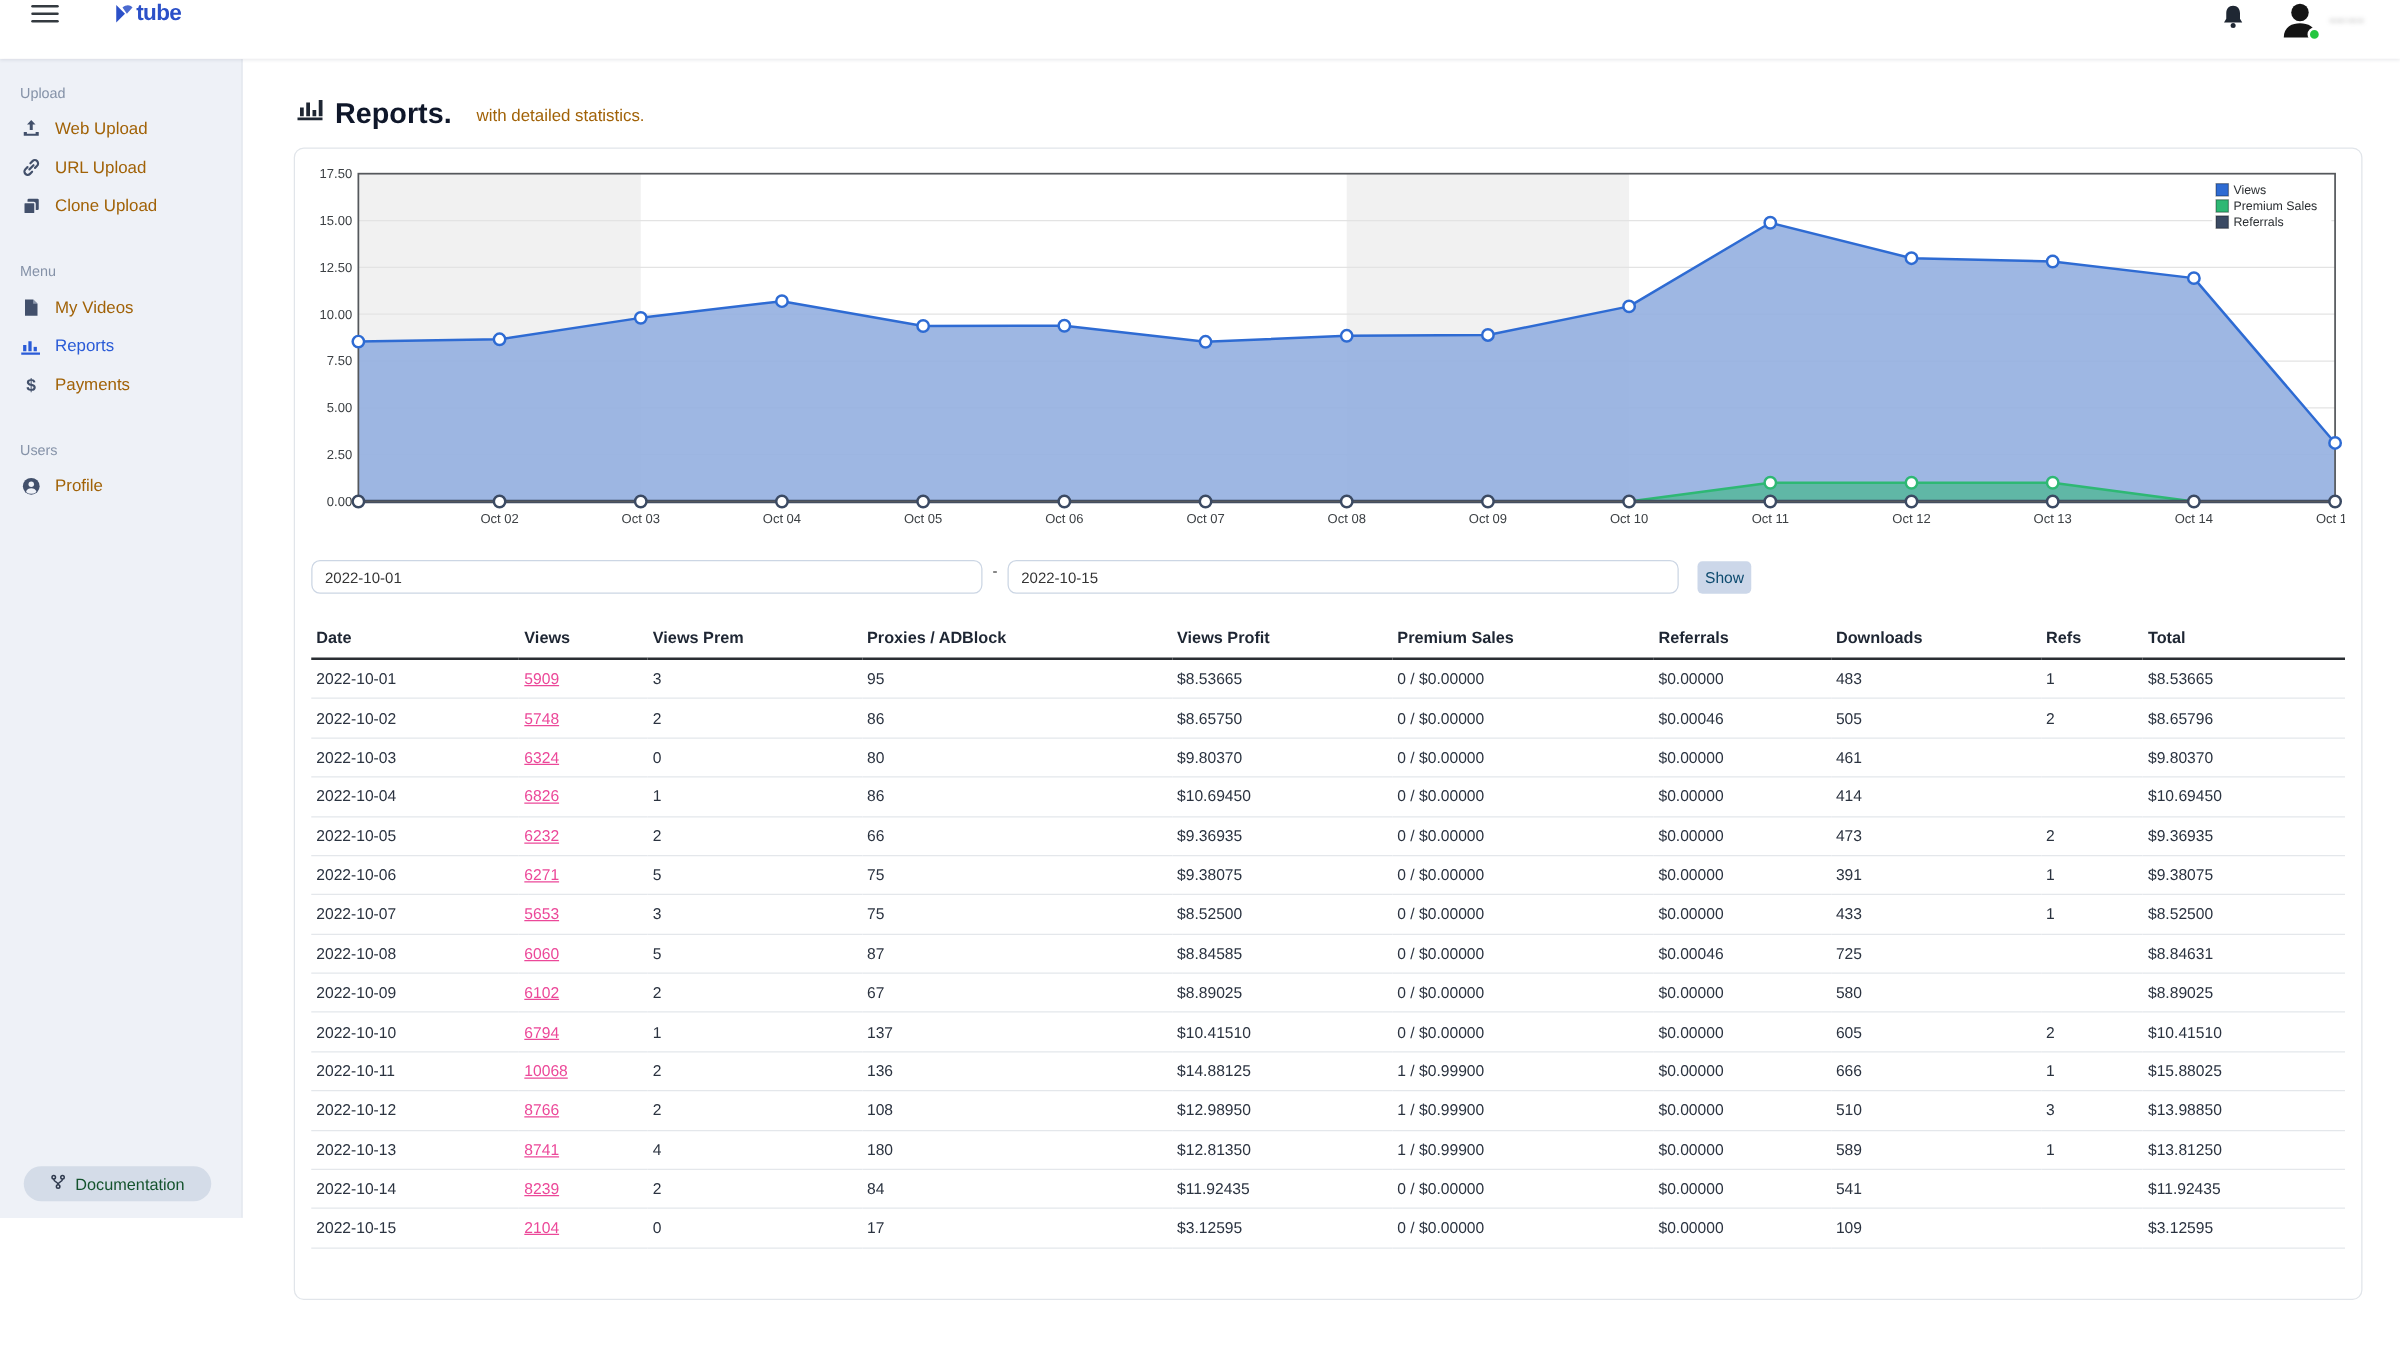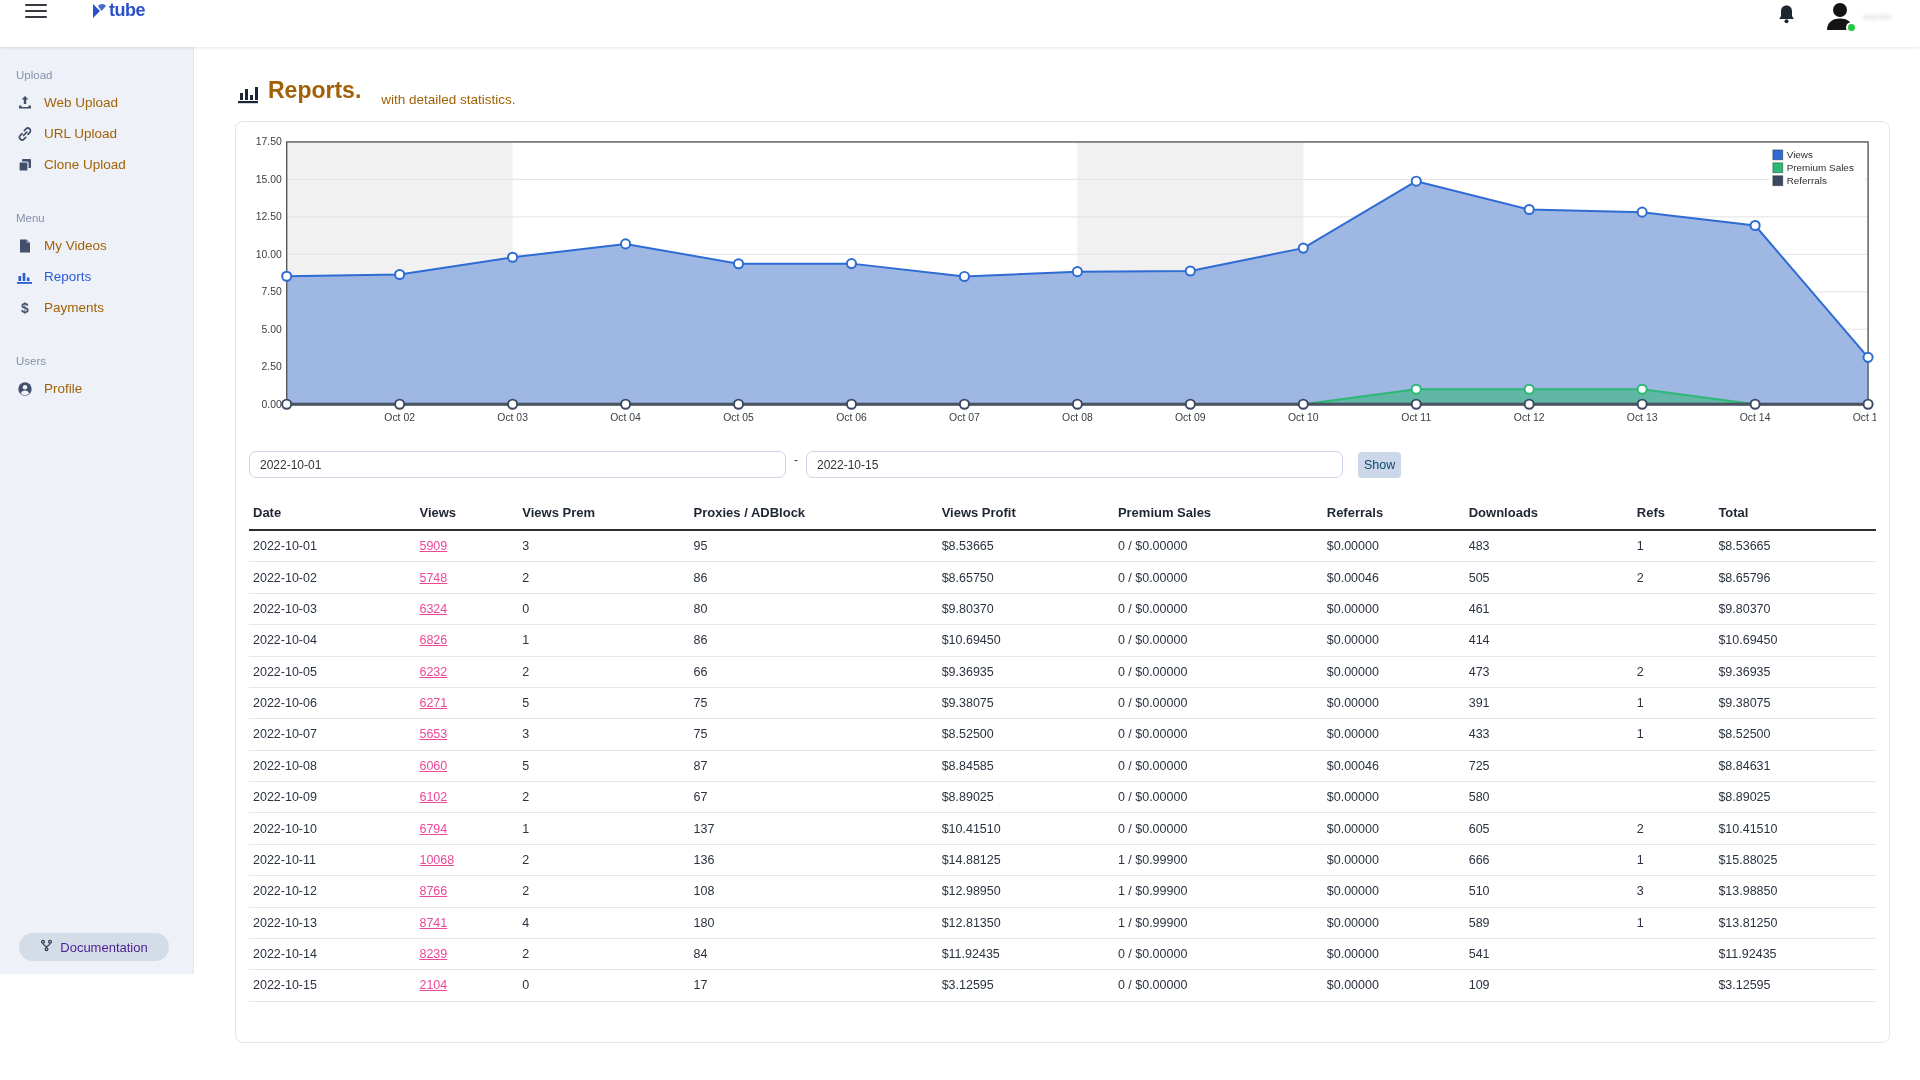--- a/index.html
+++ b/index.html
@@ -26,26 +26,26 @@
   .sidebar { position:fixed; top:47px; left:0; width:194px; height:927px; background:#eef1f7;
              border-right:1px solid #e3e7ee; padding-top:8px; }
   .side-section-label { font-size:11.5px; color:#8592a8; margin:14px 16px 6px 16px; }
   .side-item { display:flex; align-items:center; gap:11px; padding:7px 16px; font-size:13.5px;
                color:#a16207; cursor:pointer; }
   .side-item .ic { width:17px; height:17px; display:flex; align-items:center; justify-content:center; flex:none; }
   .side-item.active { color:#2a5bd7; font-weight:400; }
   .side-gap { height:18px; }
   .doc-btn { position:absolute; left:19px; bottom:13px; width:150px; height:28px; border-radius:15px;
              background:#d4dce8; border:none; display:flex; align-items:center; justify-content:center;
-             gap:7px; font-size:13px; color:#4c1d95; cursor:pointer; font-family:inherit; }
+             gap:7px; font-size:13px; color:#14532d; cursor:pointer; font-family:inherit; }
 
   
   .main { position:absolute; left:194px; top:47px; width:1726px; height:1033px; background:#fff; }
   .page-head { display:flex; align-items:baseline; gap:8px; margin:30px 0 0 43px; }
-  .page-title { font-size:23px; font-weight:700; color:#a16207; display:flex; align-items:flex-end; gap:9px; }
+  .page-title { font-size:23px; font-weight:700; color:#0f172a; display:flex; align-items:flex-start; gap:9px; }
   .page-subtitle { font-size:13.5px; color:#a16207;margin-left:12px; }
 
   .card { margin:14px 30px 0 41px; width:1655px; height:922px; border:1px solid #e1e5ea;
           border-radius:8px; background:#fff; padding:12px 13px; }
 
   
   .chart-wrap { width:100%; height:300px; position:relative; }
   .chart-wrap svg { width:100%; height:300px; display:block; }
 
   

